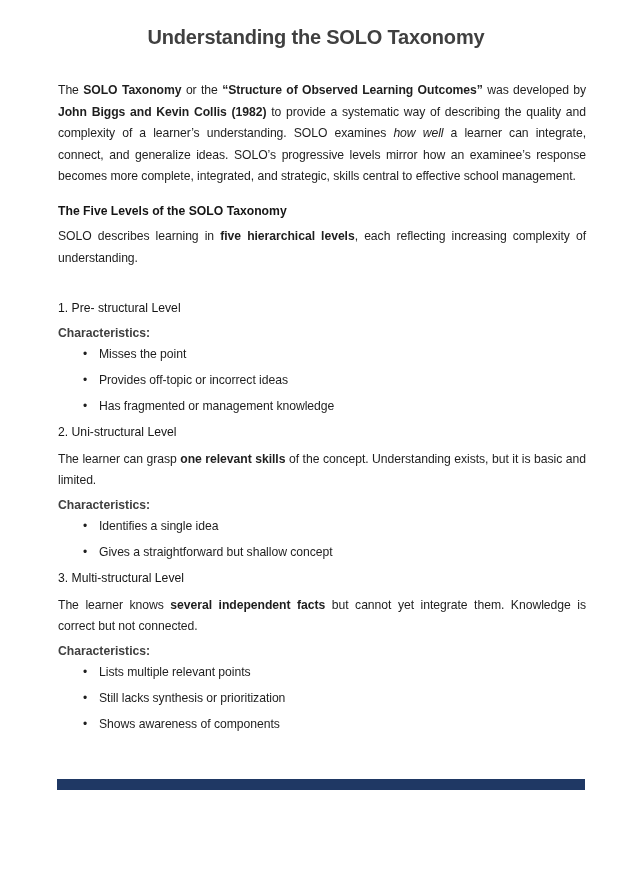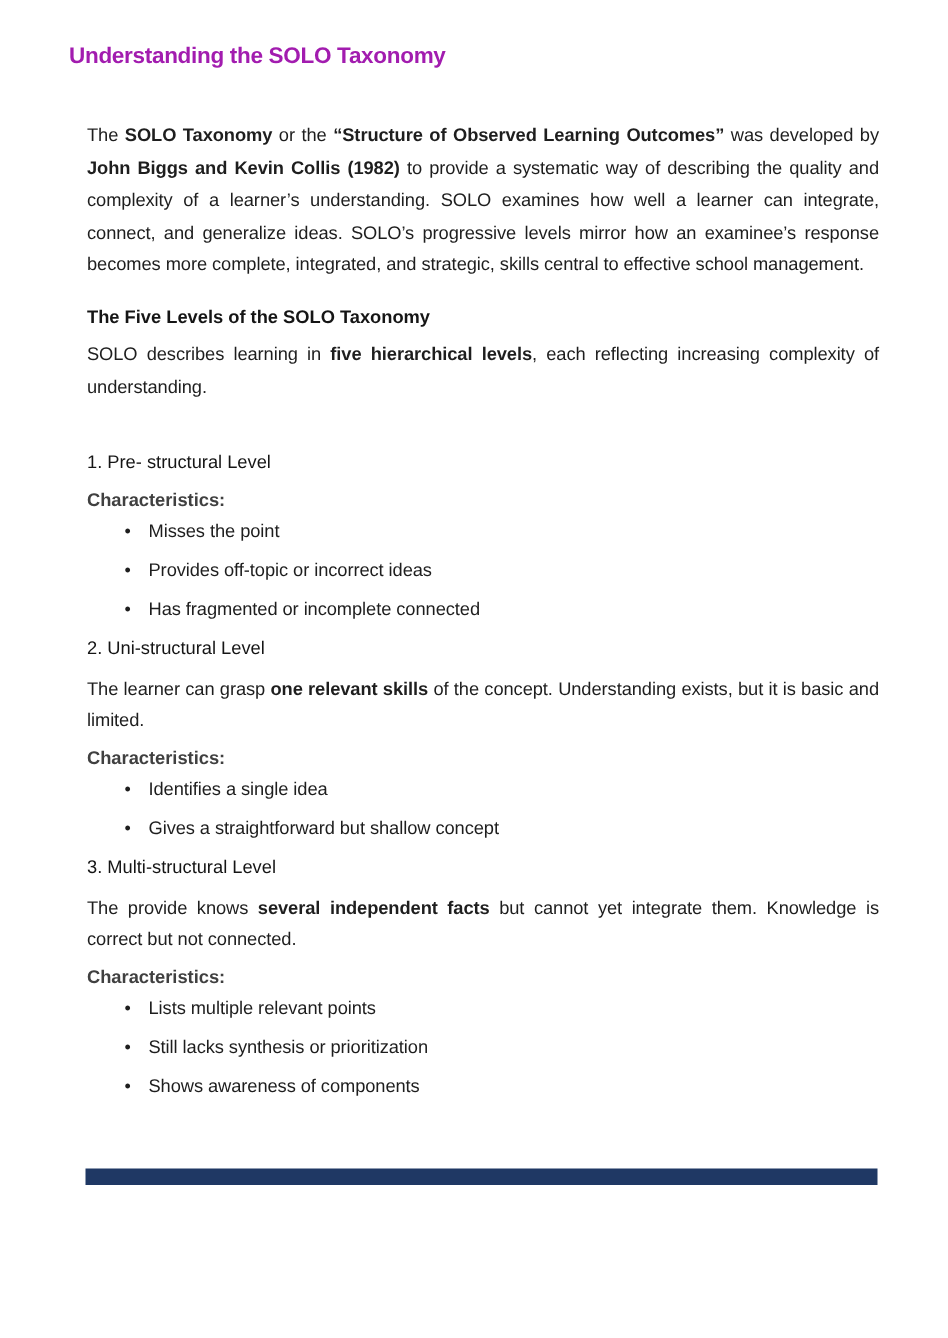--- a/index.html
+++ b/index.html
@@ -6,31 +6,31 @@
   body{
     width:632px;height:892px;
     background:#ffffff;
     font-family:"Liberation Sans","DejaVu Sans",sans-serif;
     color:#1e1e1e;
     position:relative;
     overflow:hidden;
   }
   .page{padding:26px 46px 0 58px;}
   .title{
-    font-size:15px;font-weight:bold;line-height:23px;
-    text-align:left;margin:0 0 0 -12px;letter-spacing:-0.2px;color:#a21caf;
+    font-size:20px;font-weight:bold;line-height:23px;
+    text-align:center;margin:0 0 0 -12px;letter-spacing:-0.2px;color:#404040;
   }
   p{margin:0;}
   .para{
     font-size:12.2px;line-height:21.5px;letter-spacing:-0.05px;
     text-align:justify;
   }
   .intro{margin-top:31px;}
   .b, .bold{font-weight:bold;}
-  .i{}
+  .i{font-style:italic;}
   .h2{
     font-size:12.2px;font-weight:bold;line-height:21.5px;margin:13px 0 0 0;color:#151515;
   }
   .p-five{margin-top:4px;}
   .h3{
     font-size:12.2px;font-weight:normal;line-height:21.5px;margin:0;color:#151515;
   }
   .h3.first{margin-top:29px;}
   .p-desc{margin-top:5px;}
   .char{
@@ -65,37 +65,37 @@
 
   <h2 class="h2">The Five Levels of the SOLO Taxonomy</h2>
   <p class="para p-five"><span>SOLO describes learning in </span><span class="b">five hierarchical levels</span><span>, each reflecting increasing complexity of understanding.</span></p>
 
   <section>
     <h3 class="h3 first">1. Pre- structural Level</h3>
     <p class="char">Characteristics:</p>
     <ul class="bullets">
         <li>Misses the point</li>
         <li>Provides off-topic or incorrect ideas</li>
-        <li>Has fragmented or incomplete connected</li>
+        <li>Has fragmented or management knowledge</li>
       </ul>
   </section>
 
   <section>
     <h3 class="h3">2. Uni-structural Level</h3>
     <p class="para p-desc"><span>The learner can grasp </span><span class="b">one relevant skills</span><span> of the concept. Understanding exists, but it is basic and limited.</span></p>
     <p class="char">Characteristics:</p>
     <ul class="bullets">
         <li>Identifies a single idea</li>
         <li>Gives a straightforward but shallow concept</li>
       </ul>
   </section>
 
   <section>
     <h3 class="h3">3. Multi-structural Level</h3>
-    <p class="para p-desc"><span>The provide knows </span><span class="b">several independent facts</span><span> but cannot yet integrate them. Knowledge is correct but not connected.</span></p>
+    <p class="para p-desc"><span>The learner knows </span><span class="b">several independent facts</span><span> but cannot yet integrate them. Knowledge is correct but not connected.</span></p>
     <p class="char">Characteristics:</p>
     <ul class="bullets">
         <li>Lists multiple relevant points</li>
         <li>Still lacks synthesis or prioritization</li>
         <li>Shows awareness of components</li>
       </ul>
   </section>
 
   <div class="bottom-bar" style="background: rgb(31, 56, 100);"></div>
 

